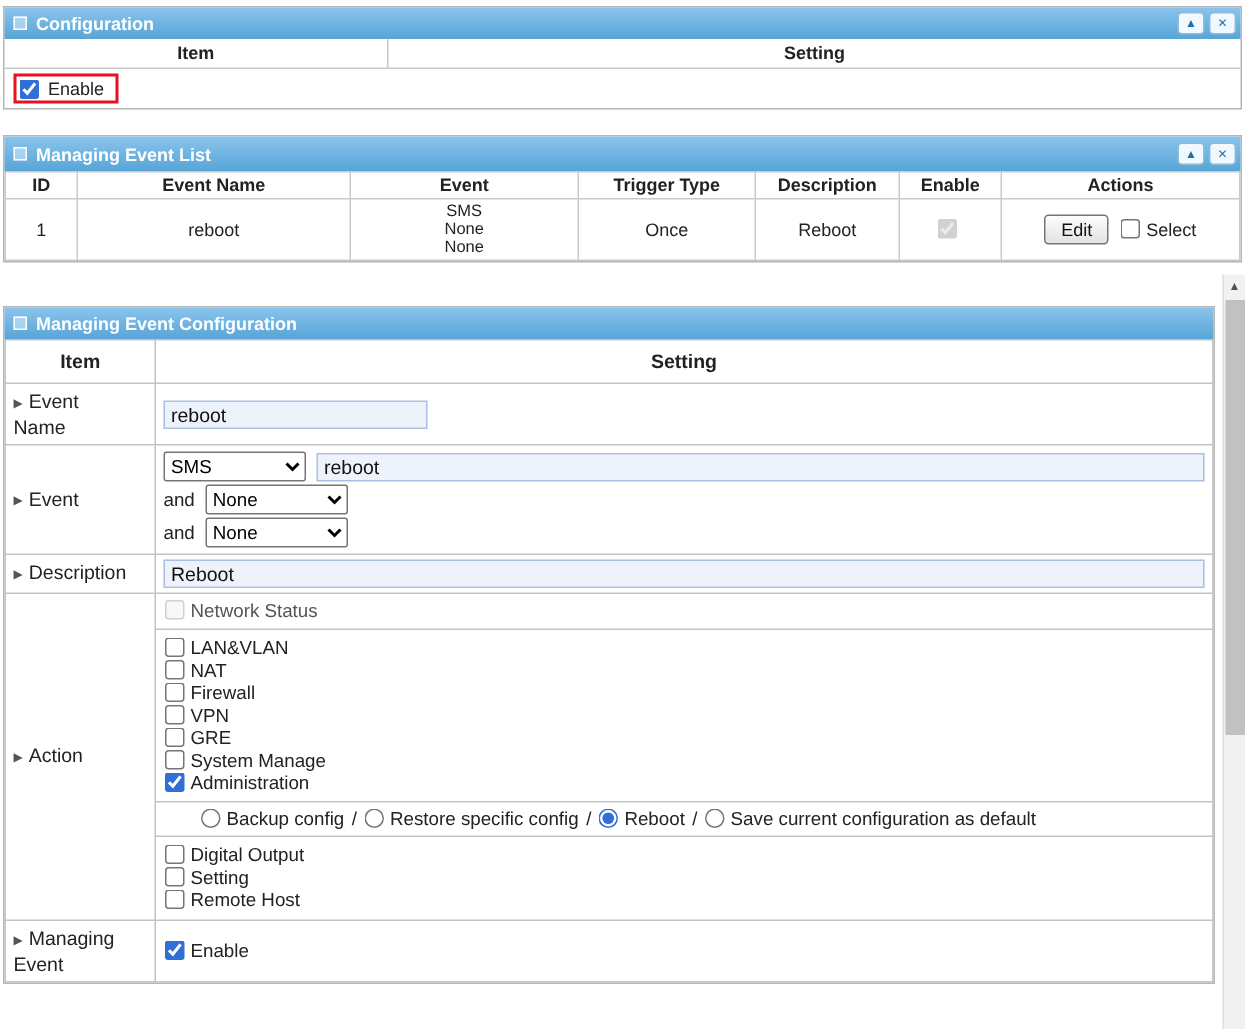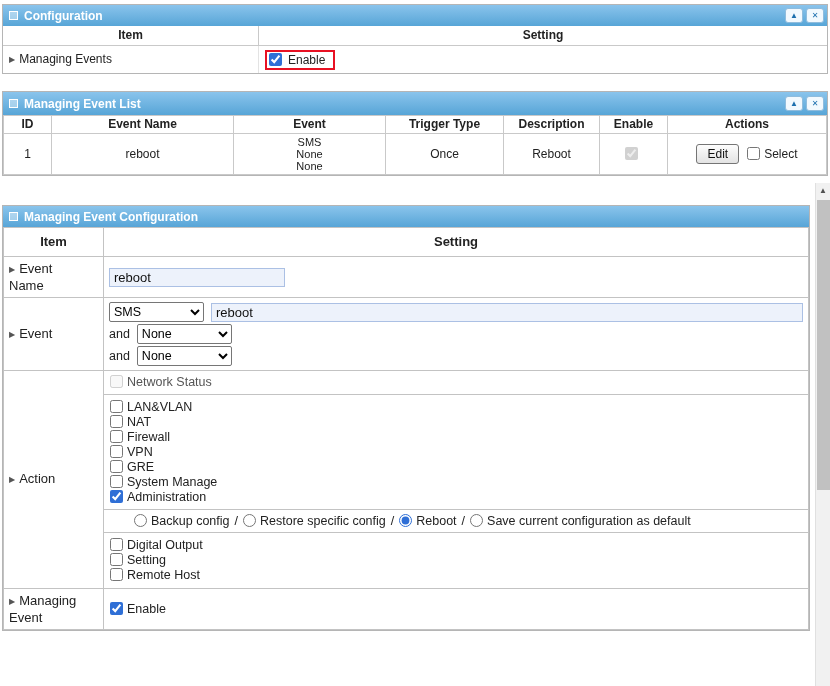--- a/index.html
+++ b/index.html
@@ -81,23 +81,20 @@
       <span class="hdr-icon"></span>
       <span class="hdr-title">Configuration</span>
       <span class="hdr-btns">
         <button class="hdr-btn"><span>▲</span></button>
         <button class="hdr-btn"><span>✕</span></button>
       </span>
     </div>
     <div class="cfg-grid">
       <div class="cfg-h first">Item</div>
       <div class="cfg-h">Setting</div>
-      <div class="cfg-item">
-        <span class="bullet">▶</span><span>Managing Events</span>
-      </div>
       <div class="cfg-setting">
         <span class="red-box enable-box">
           <input type="checkbox" checked="true" style="">
           <span>Enable</span>
         </span>
       </div>
     </div>
   </section>
 
   <section class="panel panel2">
@@ -201,20 +198,30 @@
           <div class="event-line" style="margin-bottom:4px">
             <span class="and-label">and</span>
             <select style="width:95px">
               <option>None</option>
             </select>
           </div>
         </td>
       </tr>
 
 
+      <tr>
+        <td class="p3-label">
+          <span class="bullet">▶</span><span>Description</span>
+        </td>
+        <td class="p3-setting">
+          <div class="row-pad-sm">
+            <input class="text-input" style="width: 100%;" value="Reboot">
+          </div>
+        </td>
+      </tr>
 
       <tr>
         <td class="p3-label">
           <span class="bullet">▶</span><span>Action</span>
         </td>
         <td class="p3-setting">
 
           <div class="ns-row">
             <label class="chk-line">
               <input type="checkbox" disabled="" style=""><span>Network Status</span>

